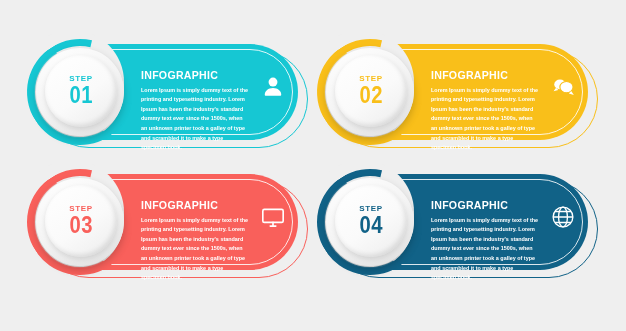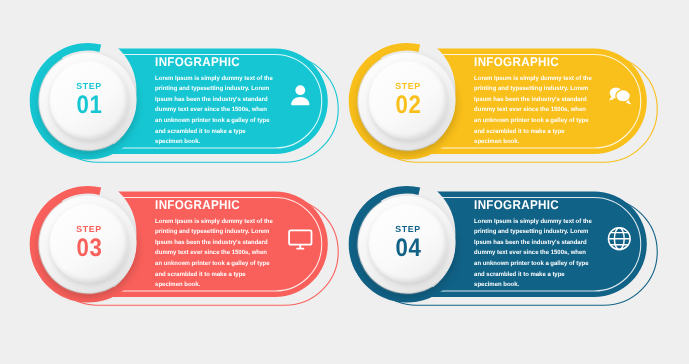--- a/index.html
+++ b/index.html
@@ -113,21 +113,21 @@
     color:var(--c);
     line-height:1;
     letter-spacing:.5px;
     font-family:"Liberation Sans", sans-serif;
     transform:scaleX(.88);
   }
 
   
   .content{
     position:absolute;
-    left:115px;top:14px;
+    left:115px;top:32px;
     width:112px;
     z-index:6;
   }
   .heading{
     color:#ffffff;
     font-size:11.5px;
     font-weight:bold;
     letter-spacing:.3px;
     line-height:1;
     margin-bottom:4px;

